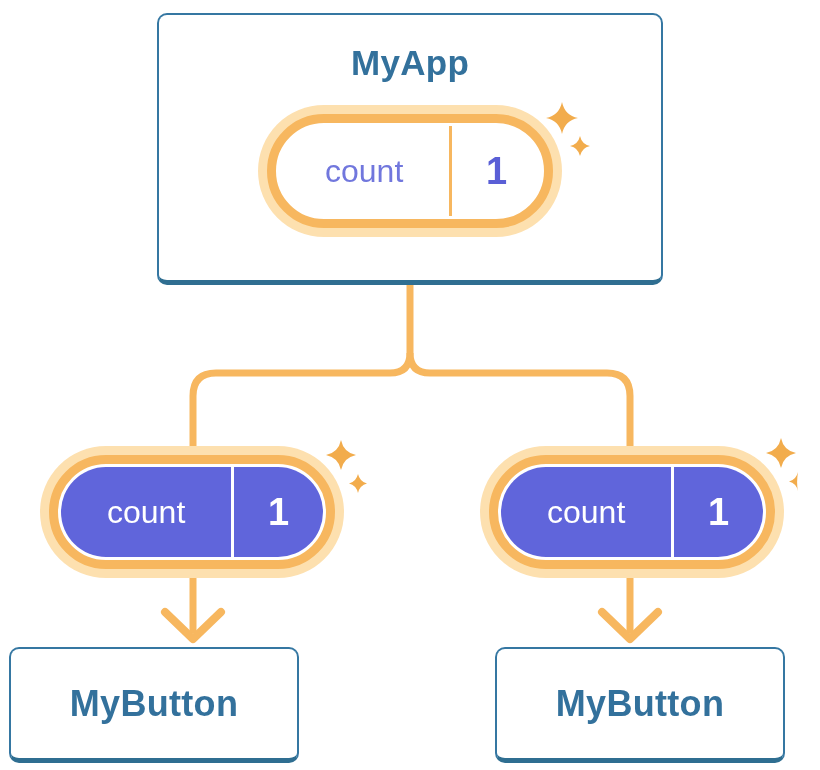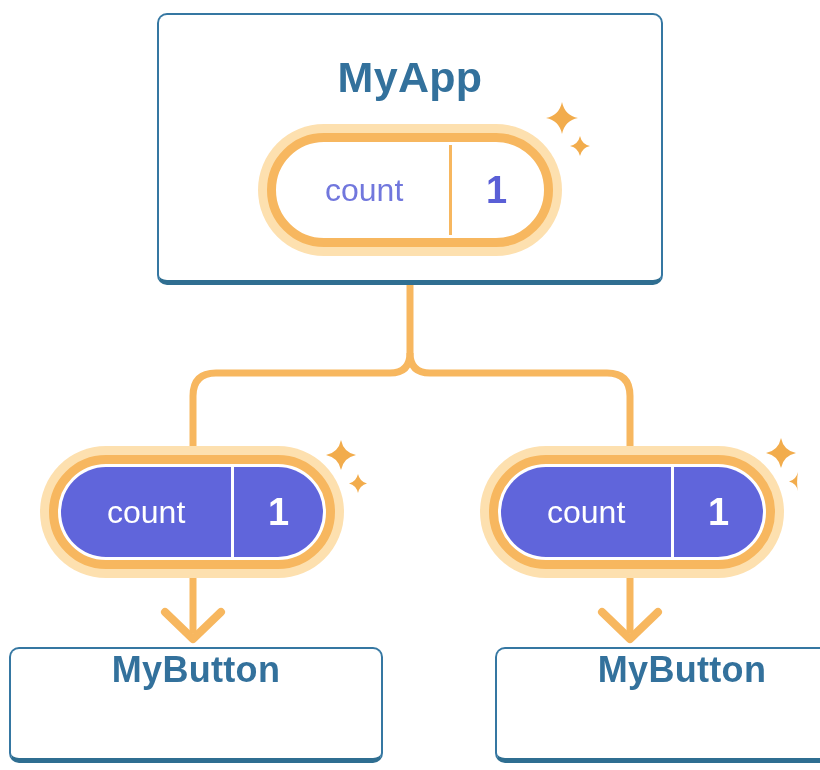--- a/index.html
+++ b/index.html
@@ -29,22 +29,22 @@
   
   .card{
     position:absolute;z-index:2;box-sizing:border-box;
     background:var(--card-bg);
     border:2px solid var(--card-border);
     border-bottom:5px solid var(--card-border-bottom);
     border-radius:10px;
   }
   .root-card{left:157px;top:13px;width:506px;height:272px;display:flex;flex-direction:column;align-items:center;}
   .card-title{margin:0;color:var(--title-text);font-weight:600;letter-spacing:.3px;}
-  .root-card .card-title{margin-top:38px;font-size:43px;}
-  .child-card{top:647px;width:374px;height:116px;display:flex;justify-content:center;}
+  .root-card .card-title{margin-top:28px;font-size:35px;}
+  .child-card{top:647px;width:290px;height:116px;display:flex;align-items:center;justify-content:center;}
   .child-card.left{left:9px;}
   .child-card.right{left:495px;}
   .child-card .card-title{font-size:36px;}
   
   .pill{border-radius:999px;background:var(--glow-orange);padding:9px;box-sizing:border-box;width:304px;height:132px;}
   .pill.floating{position:absolute;z-index:3;}
   .pill.left{left:40px;top:446px;}
   .pill.right{left:480px;top:446px;}
   .root-card .pill{margin-top:22px;}
   .pill-mid{box-sizing:border-box;height:100%;border-radius:999px;border:9px solid var(--accent-orange);background:#fff;padding:3px;}

